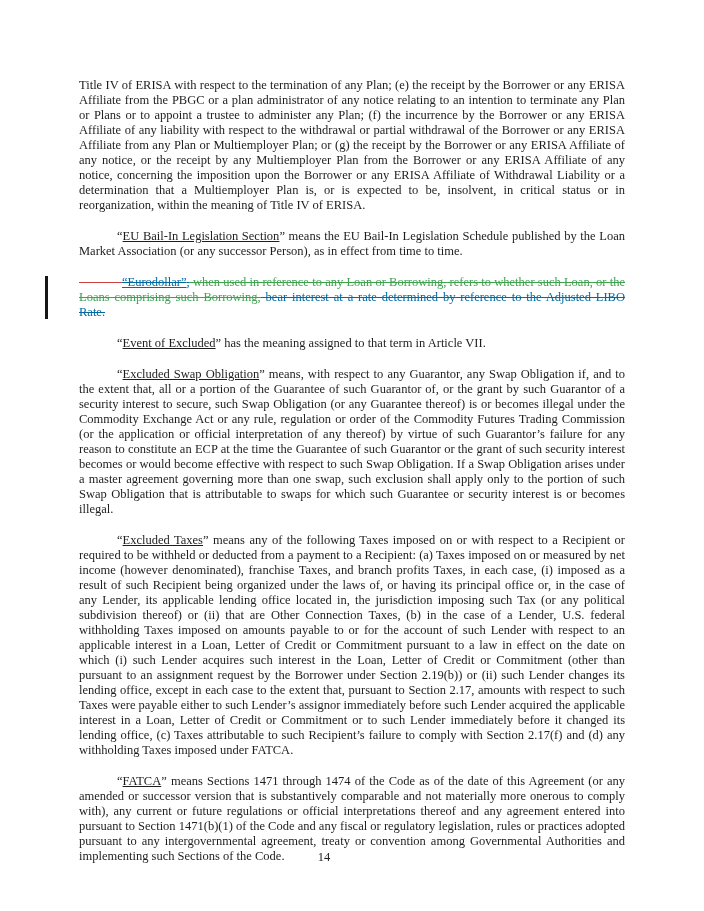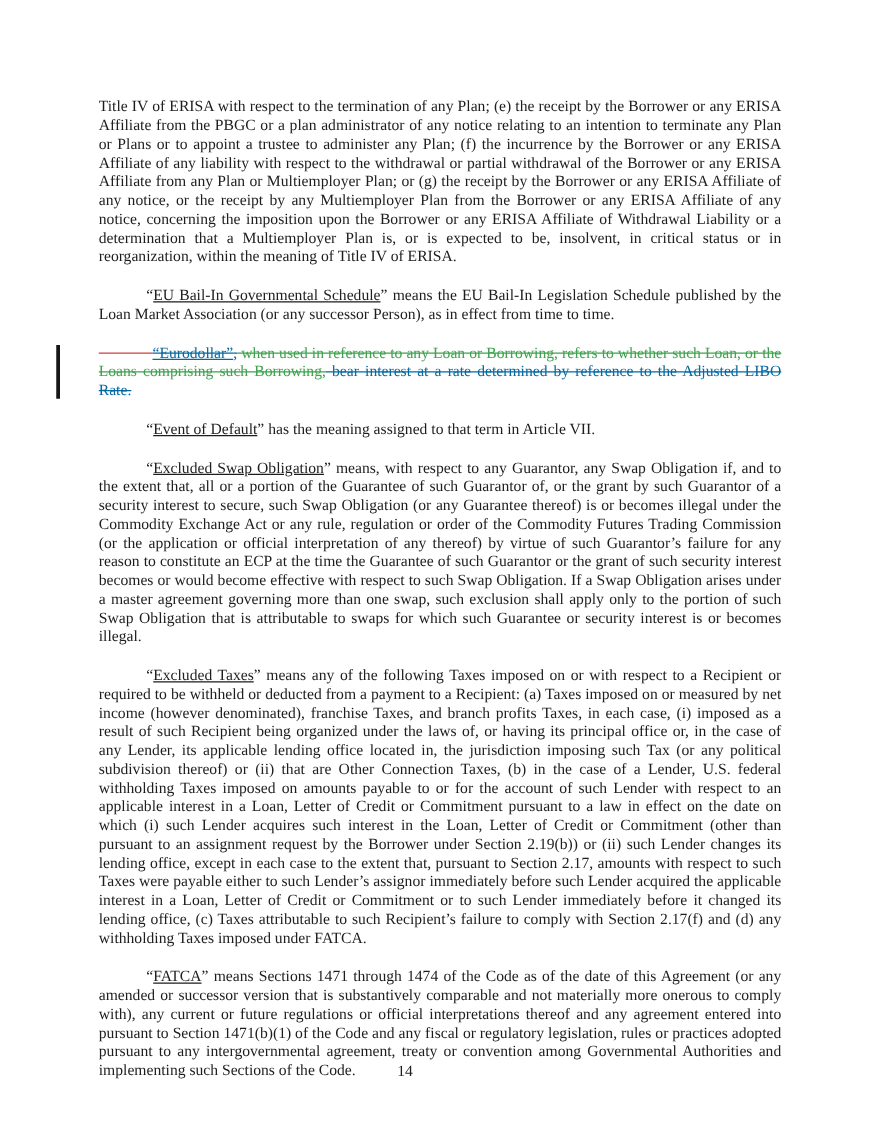--- a/index.html
+++ b/index.html
@@ -58,25 +58,25 @@
   }
 </style>
 </head>
 <body>
 
 <div class="page">
   <div class="text-block">
 
     <p class="para"><span>Title IV of ERISA with respect to the termination of any Plan; (e) the receipt by the Borrower or any ERISA Affiliate from the PBGC or a plan administrator of any notice relating to an intention to terminate any Plan or Plans or to appoint a trustee to administer any Plan; (f) the incurrence by the Borrower or any ERISA Affiliate of any liability with respect to the withdrawal or partial withdrawal of the Borrower or any ERISA Affiliate from any Plan or Multiemployer Plan; or (g) the receipt by the Borrower or any ERISA Affiliate of any notice, or the receipt by any Multiemployer Plan from the Borrower or any ERISA Affiliate of any notice, concerning the imposition upon the Borrower or any ERISA Affiliate of Withdrawal Liability or a determination that a Multiemployer Plan is, or is expected to be, insolvent, in critical status or in reorganization, within the meaning of Title IV of ERISA.</span></p>
 
-    <p class="para indent"><span>“</span><span class="term">EU Bail-In Governmental Schedule</span><span>” means the EU Bail-In Legislation Schedule published by the Loan Market Association (or any successor Person), as in effect from time to time.</span></p>
+    <p class="para indent"><span>“</span><span class="term">EU Bail-In Legislation Section</span><span>” means the EU Bail-In Legislation Schedule published by the Loan Market Association (or any successor Person), as in effect from time to time.</span></p>
 
     <p class="para para-del"><span class="change-bar"></span><span class="tab-strike"></span><span class="red uline-strike">“Eurodollar”</span><span class="red strike">,</span><span class="green strike"> when used in reference to any Loan or Borrowing, refers to whether such Loan, or the Loans comprising such Borrowing,</span><span class="red strike"> bear interest at a rate determined by reference to the Adjusted LIBO Rate.</span></p>
 
-    <p class="para indent"><span>“</span><span class="term">Event of Default</span><span>” has the meaning assigned to that term in Article VII.</span></p>
+    <p class="para indent"><span>“</span><span class="term">Event of Excluded</span><span>” has the meaning assigned to that term in Article VII.</span></p>
 
     <p class="para indent"><span>“</span><span class="term">Excluded Swap Obligation</span><span>” means, with respect to any Guarantor, any Swap Obligation if, and to the extent that, all or a portion of the Guarantee of such Guarantor of, or the grant by such Guarantor of a security interest to secure, such Swap Obligation (or any Guarantee thereof) is or becomes illegal under the Commodity Exchange Act or any rule, regulation or order of the Commodity Futures Trading Commission (or the application or official interpretation of any thereof) by virtue of such Guarantor’s failure for any reason to constitute an ECP at the time the Guarantee of such Guarantor or the grant of such security interest becomes or would become effective with respect to such Swap Obligation.  If a Swap Obligation arises under a master agreement governing more than one swap, such exclusion shall apply only to the portion of such Swap Obligation that is attributable to swaps for which such Guarantee or security interest is or becomes illegal.</span></p>
 
     <p class="para indent"><span>“</span><span class="term">Excluded Taxes</span><span>” means any of the following Taxes imposed on or with respect to a Recipient or required to be withheld or deducted from a payment to a Recipient: (a) Taxes imposed on or measured by net income (however denominated), franchise Taxes, and branch profits Taxes, in each case, (i) imposed as a result of such Recipient being organized under the laws of, or having its principal office or, in the case of any Lender, its applicable lending office located in, the jurisdiction imposing such Tax (or any political subdivision thereof) or (ii) that are Other Connection Taxes, (b) in the case of a Lender, U.S. federal withholding Taxes imposed on amounts payable to or for the account of such Lender with respect to an applicable interest in a Loan, Letter of Credit or Commitment pursuant to a law in effect on the date on which (i) such Lender acquires such interest in the Loan, Letter of Credit or Commitment (other than pursuant to an assignment request by the Borrower under Section 2.19(b)) or (ii) such Lender changes its lending office, except in each case to the extent that, pursuant to Section 2.17, amounts with respect to such Taxes were payable either to such Lender’s assignor immediately before such Lender acquired the applicable interest in a Loan, Letter of Credit or Commitment or to such Lender immediately before it changed its lending office, (c) Taxes attributable to such Recipient’s failure to comply with Section 2.17(f) and (d) any withholding Taxes imposed under FATCA.</span></p>
 
     <p class="para indent"><span>“</span><span class="term">FATCA</span><span>” means Sections 1471 through 1474 of the Code as of the date of this Agreement (or any amended or successor version that is substantively comparable and not materially more onerous to comply with), any current or future regulations or official interpretations thereof and any agreement entered into pursuant to Section 1471(b)(1) of the Code and any fiscal or regulatory legislation, rules or practices adopted pursuant to any intergovernmental agreement, treaty or convention among Governmental Authorities and implementing such Sections of the Code.</span></p>
 
   </div>
 
   <div class="page-number">14</div>

